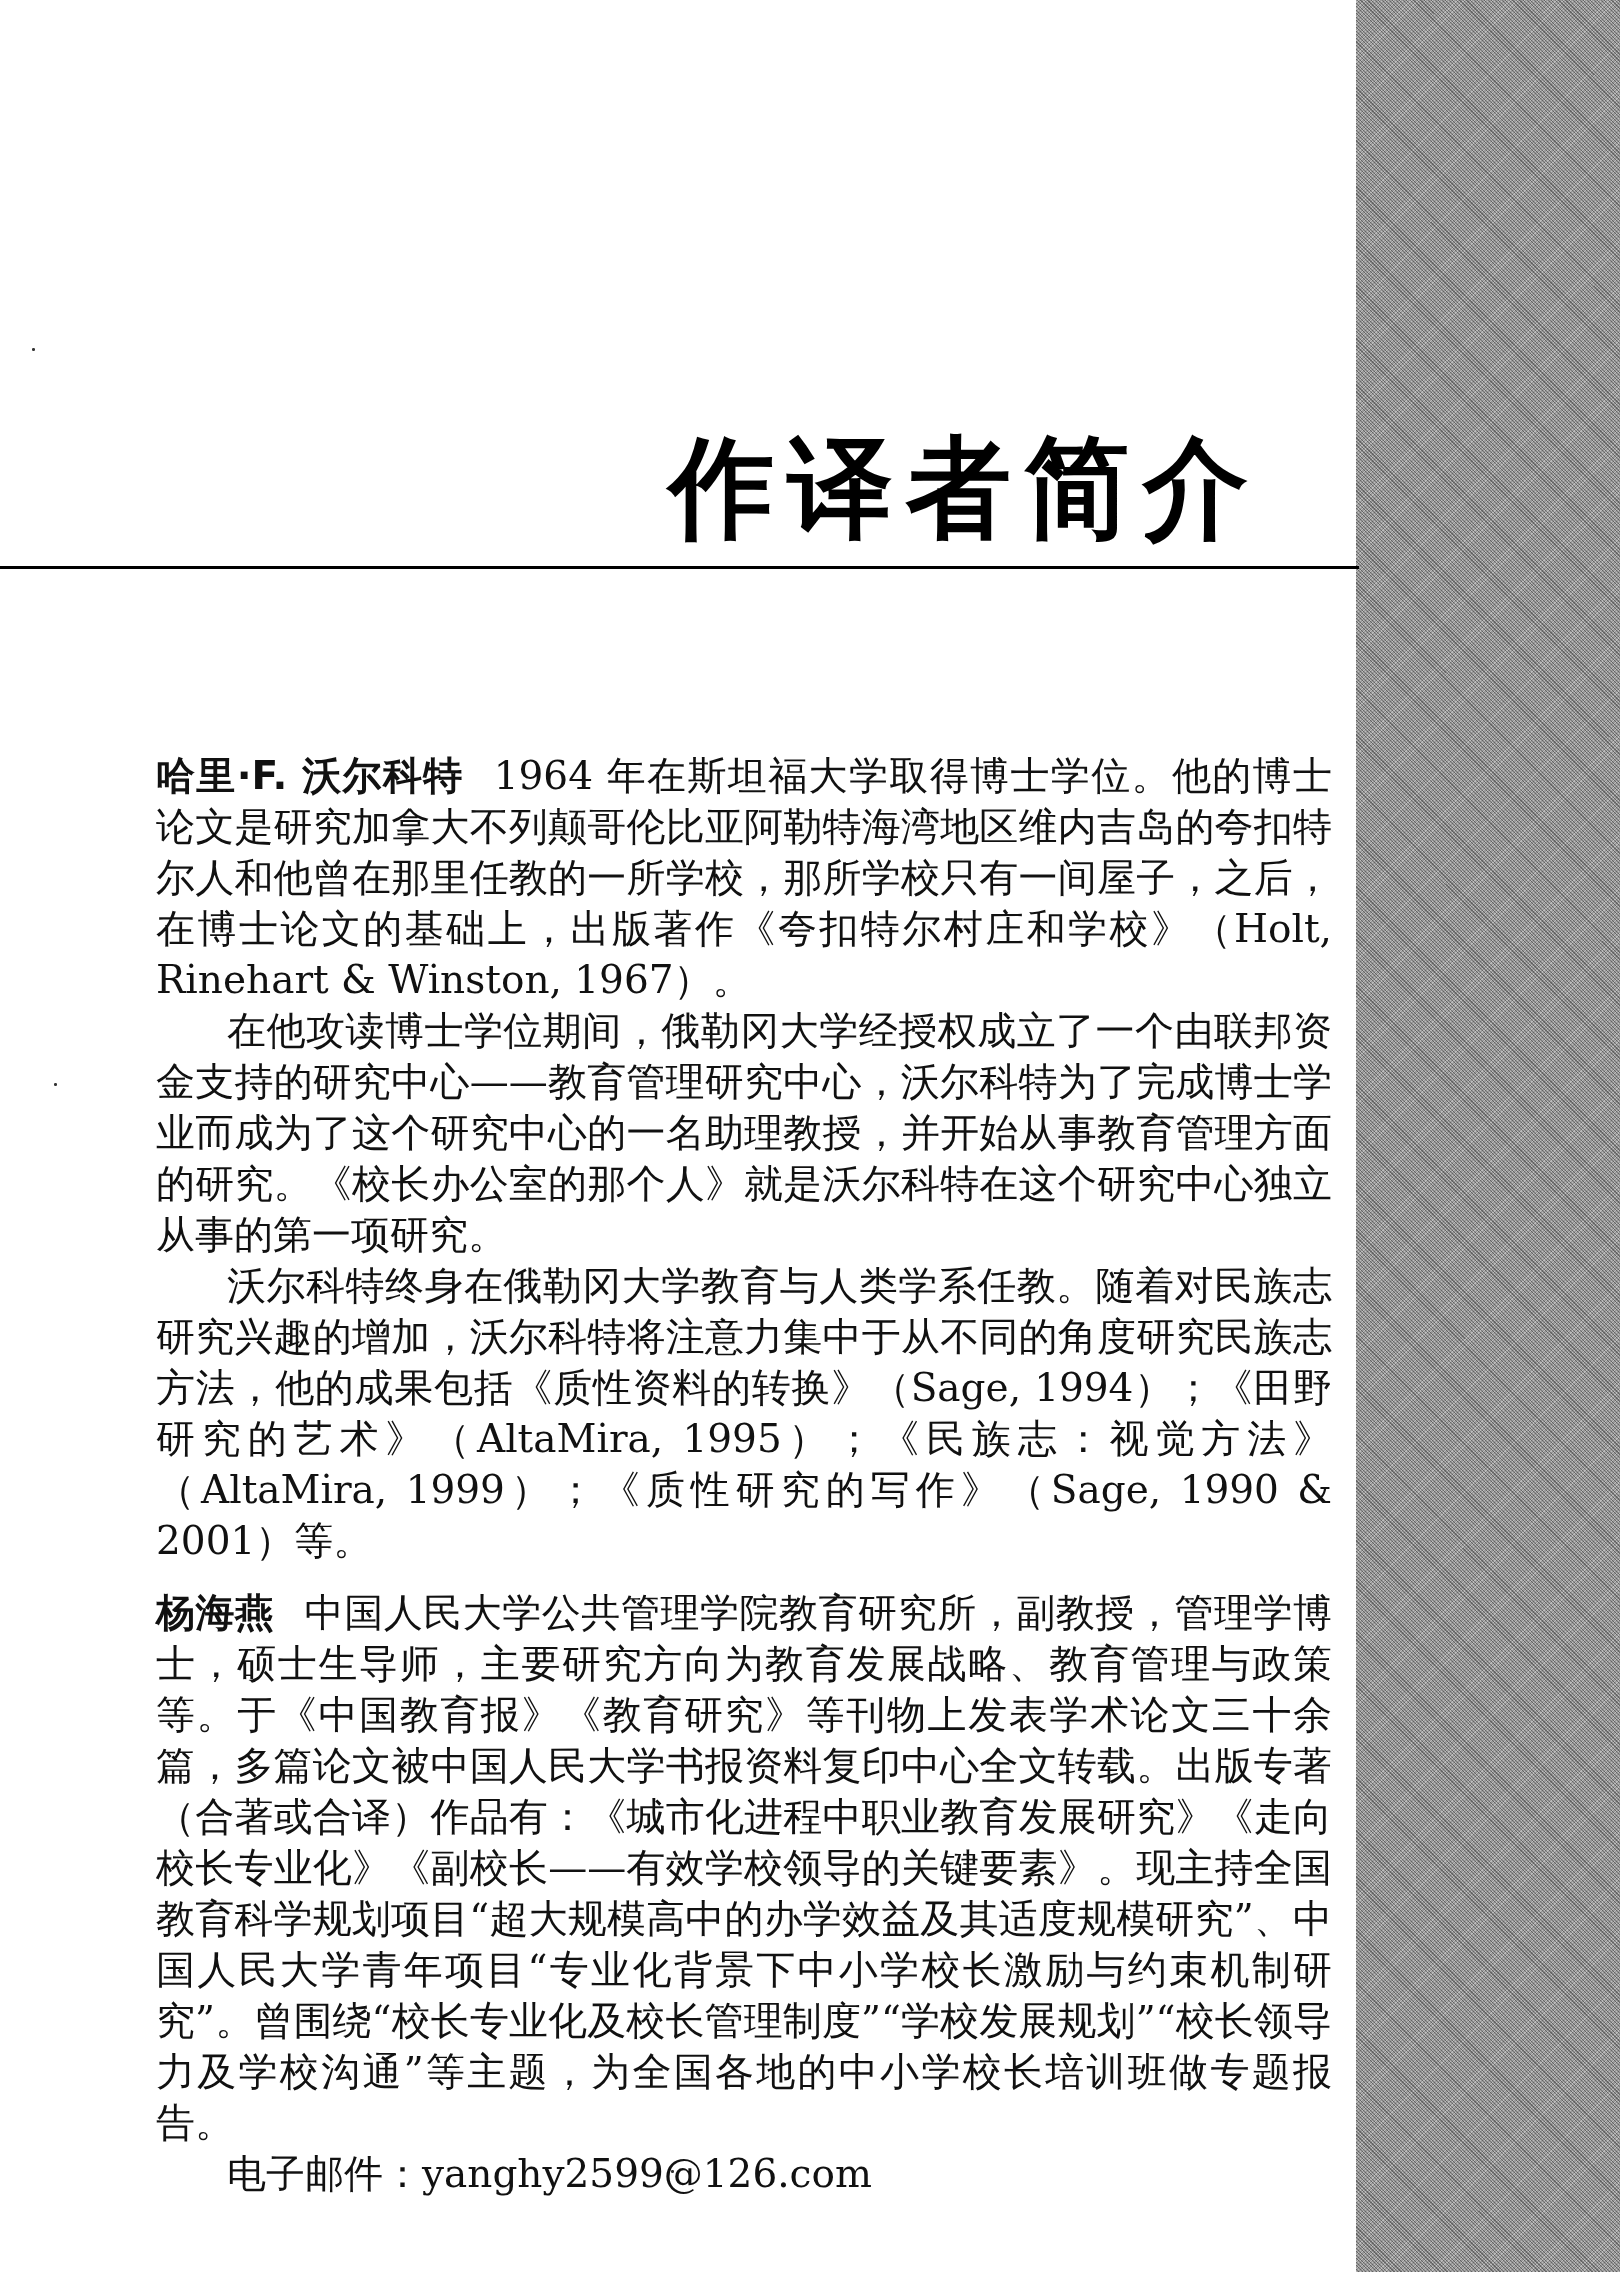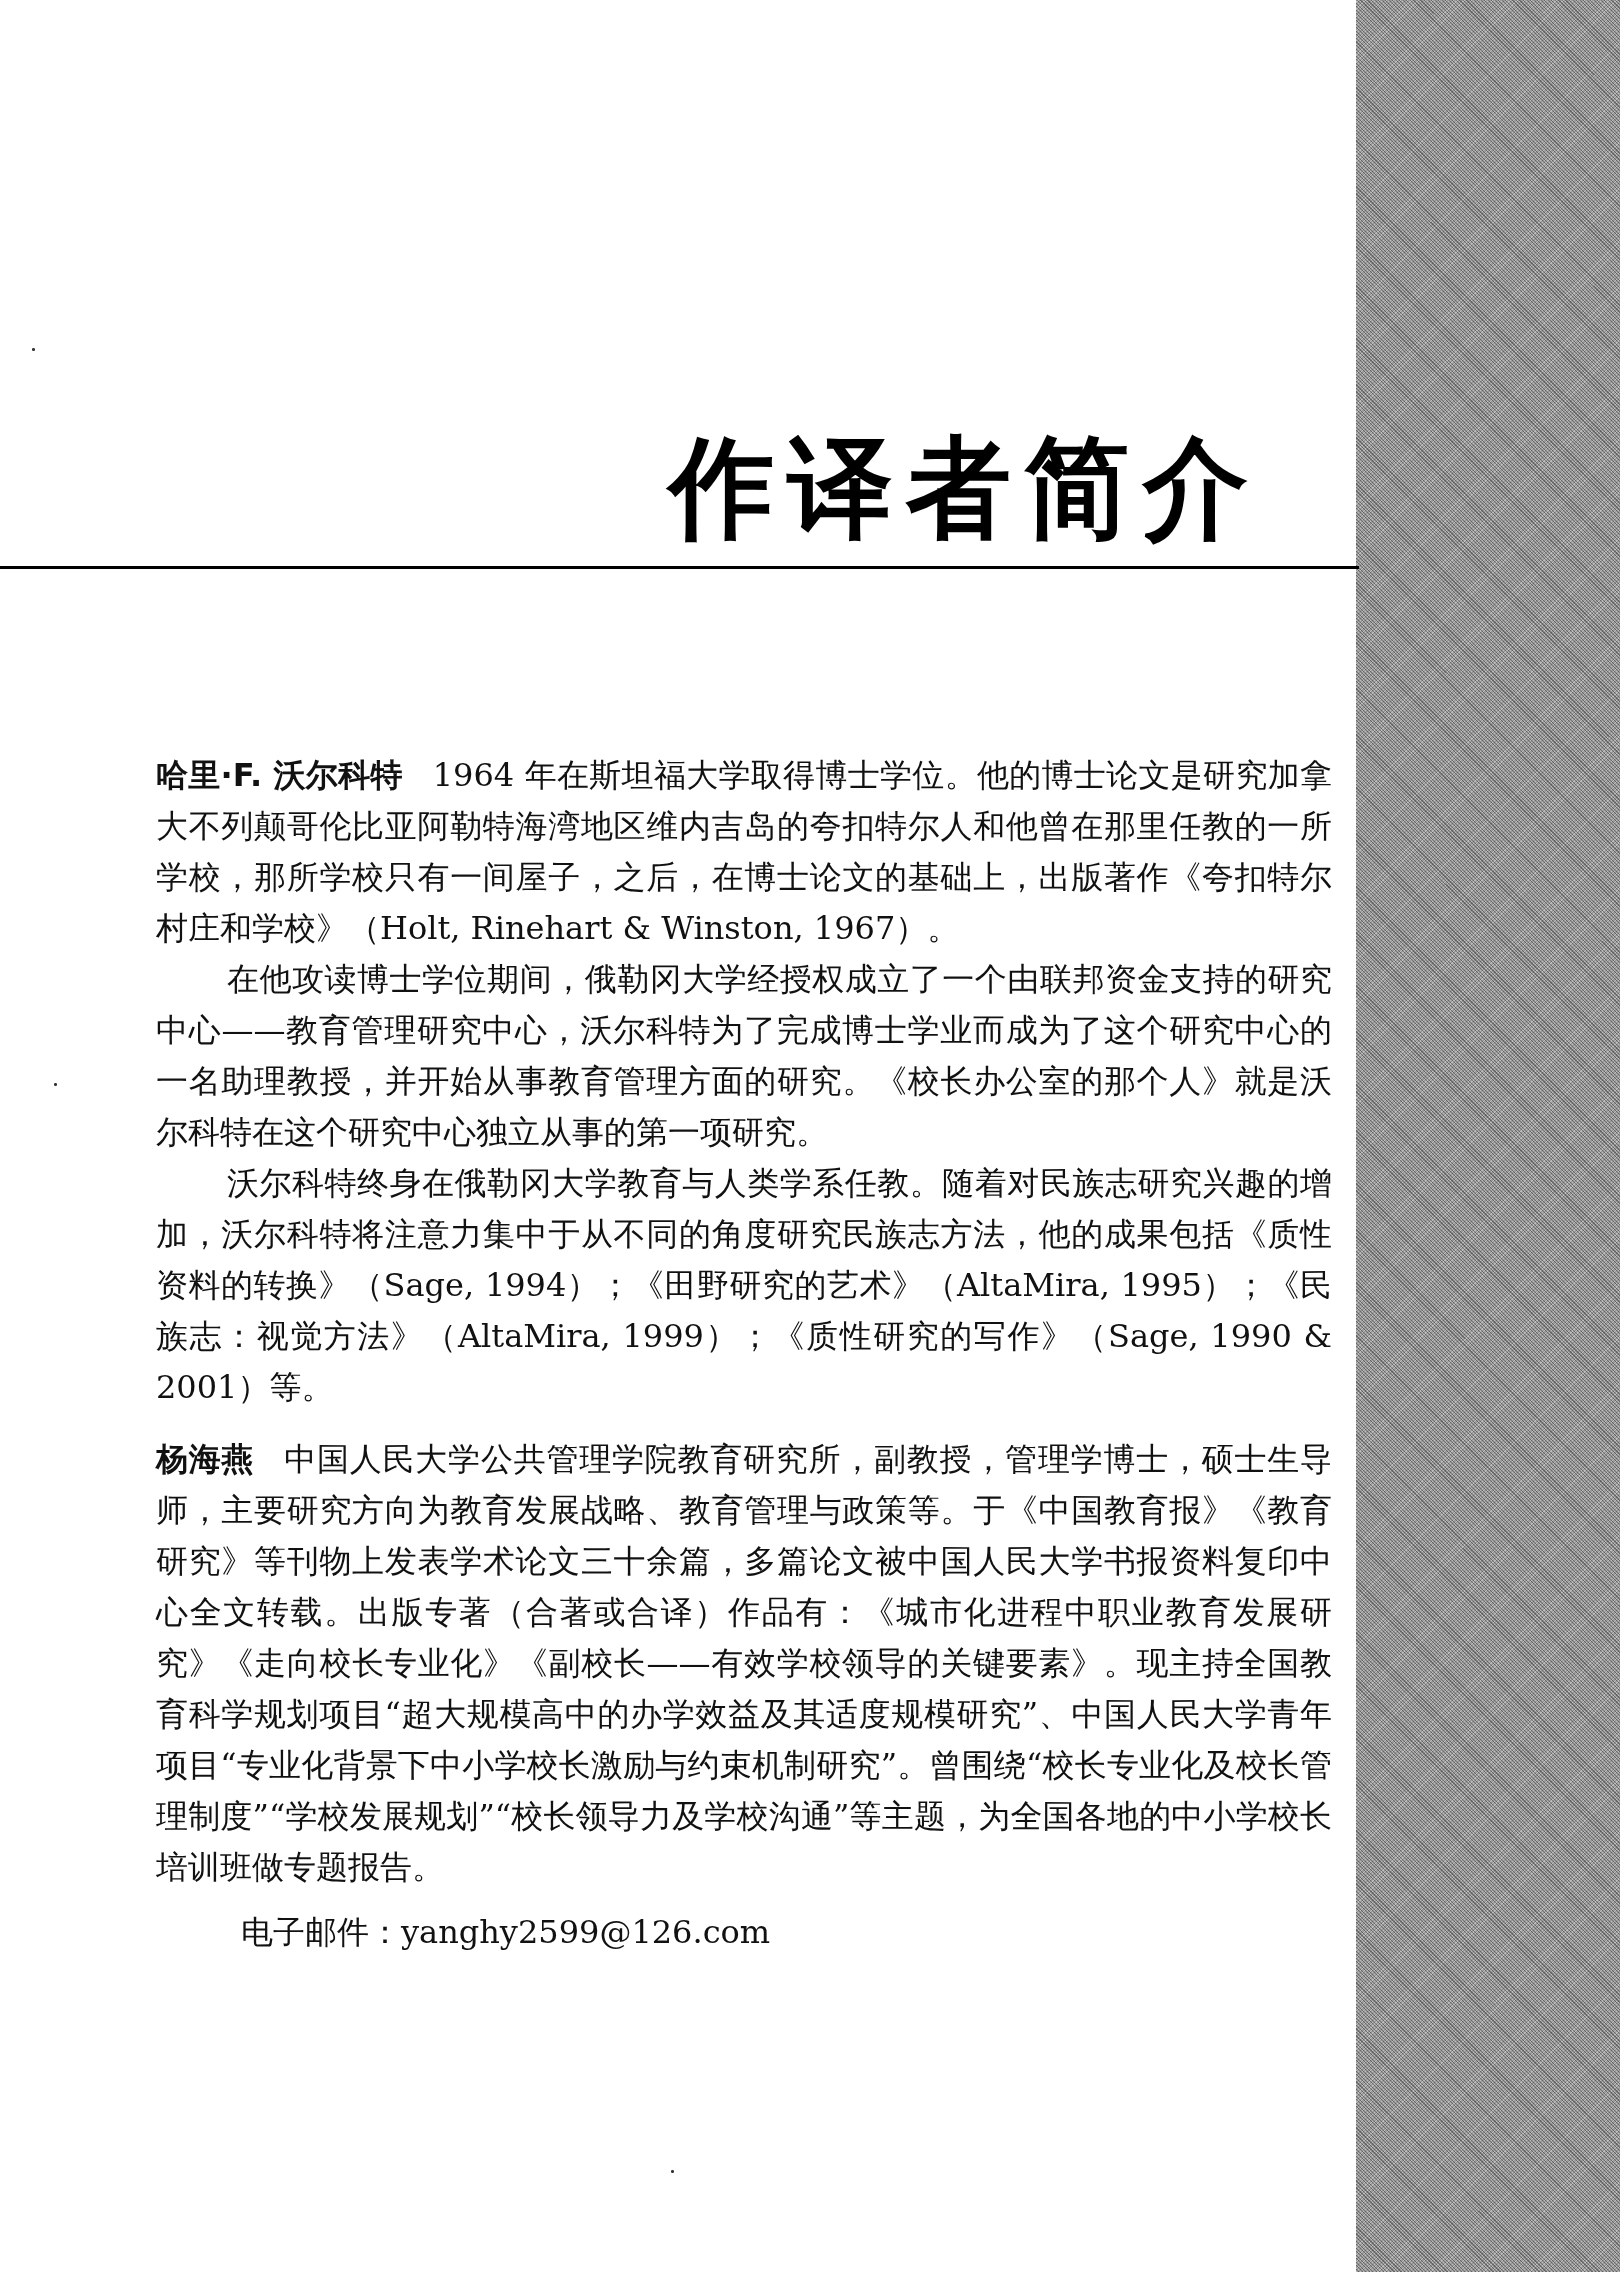--- a/index.html
+++ b/index.html
@@ -7,27 +7,27 @@
     font-family:"DejaVu Serif","Liberation Serif",serif;color:#111;}
   .gray-band{position:absolute;left:1356px;top:0;width:265px;height:2273px;
     background-color:#9a9a9a;
     background-image:
       repeating-linear-gradient(45deg, rgba(0,0,0,.35) 0 0.8px, transparent 0.8px 2.5px),
       repeating-linear-gradient(-45deg, rgba(255,255,255,.35) 0 0.8px, transparent 0.8px 2.5px);}
   .page-title{position:absolute;left:669px;top:433px;width:617px;height:110px;
     font-family:"DejaVu Sans","Liberation Sans",sans-serif;font-weight:900;font-size:105px;
     letter-spacing:13.5px;line-height:110px;white-space:nowrap;transform:scaleY(1.05);color:#000;}
   .rule{position:absolute;left:0;top:566px;width:1359px;height:3.4px;background:#000;}
-  .body{position:absolute;left:156px;top:750px;width:1176px;font-size:32px;line-height:51px;
+  .body{position:absolute;left:156px;top:750px;width:1176px;font-size:39px;line-height:51px;
     text-align:justify;}
   .para{margin:0;}
   .indent{text-indent:71px;}
   .gap{margin-top:21px;}
   .name{font-family:"DejaVu Sans","Liberation Sans",sans-serif;font-weight:bold;margin-right:30px;}
-  .email{text-indent:71px;margin:14px;}
+  .email{text-indent:71px;margin:0;}
   .dot{position:absolute;width:2.5px;height:2.5px;background:#333;border-radius:50%;}
 </style>
 </head>
 <body>
 
 <div class="gray-band"></div>
 
 <div class="page-title">作译者简介</div>
 <div class="rule"></div>
 

